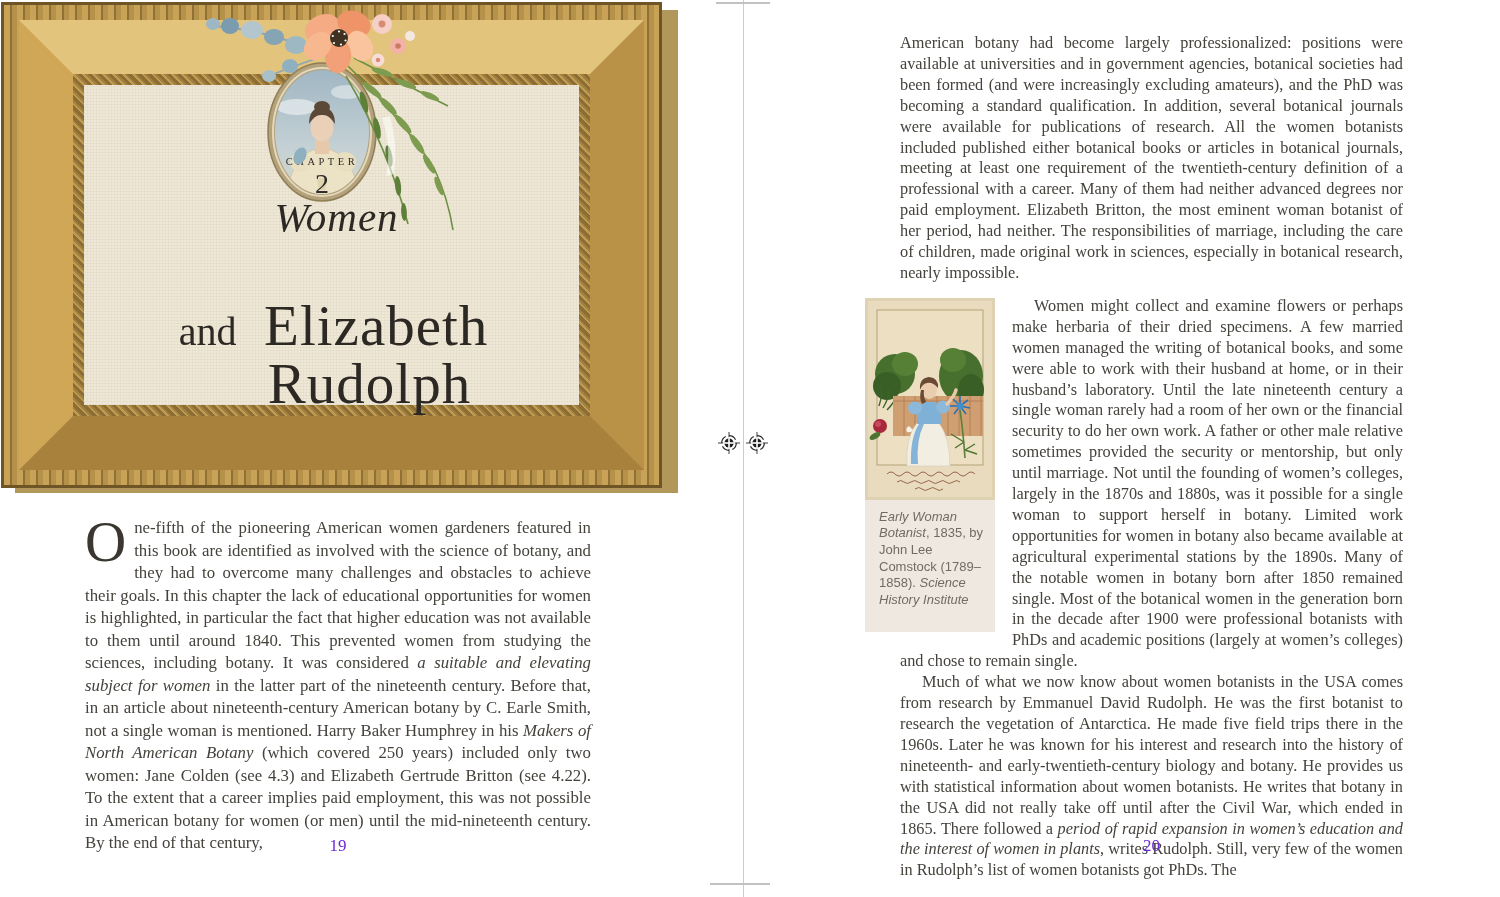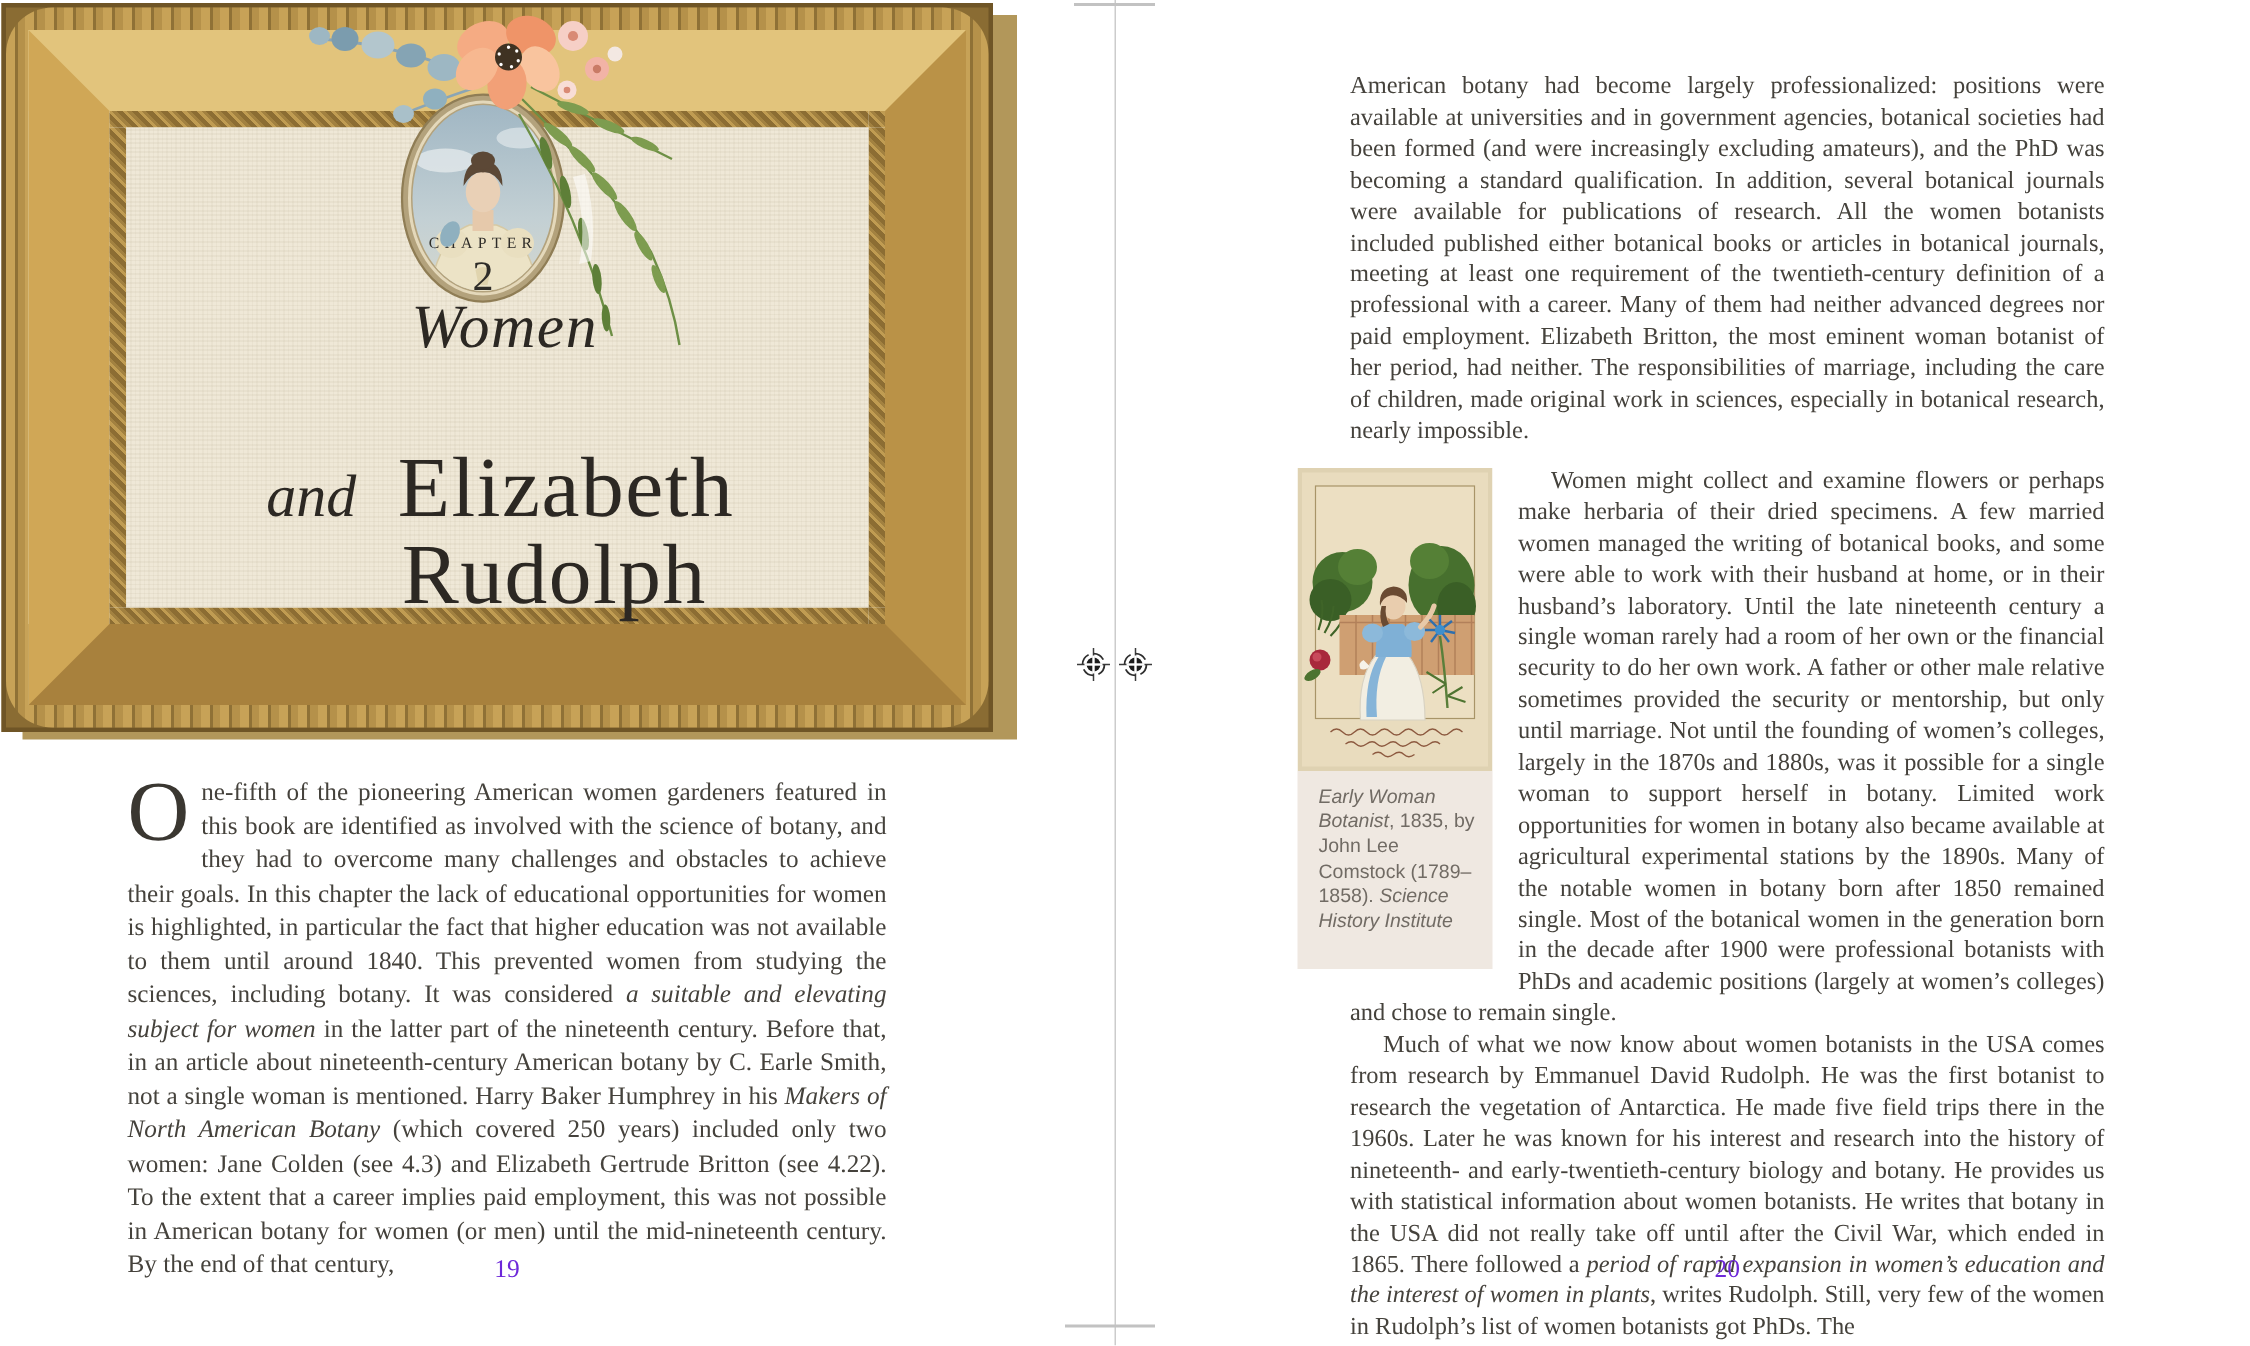--- a/index.html
+++ b/index.html
@@ -15,51 +15,51 @@
   .regmark.left{left:718px;top:432px;}
   .regmark.right{left:746px;top:432px;}
 
   
   .frame-wrap{position:absolute;left:1px;top:2px;width:661px;height:486px;}
   .frame-shadow{position:absolute;left:14px;top:8px;width:663px;height:483px;background:#b2975a;}
   .frame{position:absolute;left:0;top:0;width:661px;height:486px;box-sizing:border-box;
     border:3px solid #6f5526;background:#8a6c33;}
   .f-band1{height:100%;box-sizing:border-box;padding:15px;
     background:
-      repeating-linear-gradient(90deg,#c7a257 0 6px,#8f7136 6px 8px,#b5914a 8px 13px); border-radius: 31px;}
+      repeating-linear-gradient(90deg,#c7a257 0 6px,#8f7136 6px 8px,#b5914a 8px 13px);}
   .f-bevel{height:100%;box-sizing:border-box;border:54px solid;
     border-color:#e2c47c #ba9247 #a8813d #d0a756;position:relative;
     background:#efe9d8;}
   .f-band2{position:absolute;inset:0;box-sizing:border-box;border:11px solid transparent;
     border-image:repeating-linear-gradient(45deg,#8c6d33 0 3px,#c09c52 3px 5px,#a28140 5px 7px) 11;}
   .f-canvas{position:absolute;inset:11px;overflow:visible;
     background:
       repeating-linear-gradient(0deg,rgba(170,158,128,.10) 0 1px,rgba(0,0,0,0) 1px 3px),
       repeating-linear-gradient(90deg,rgba(170,158,128,.08) 0 1px,rgba(0,0,0,0) 1px 3px),
       #efe8d7;}
   .title-line{position:absolute;left:0;width:100%;text-align:center;color:#2c2823;
     font-family:"Liberation Serif",serif;white-space:nowrap;}
   .t-women{top:112px;font-style:italic;font-size:41px;line-height:1;transform:translateX(5px);letter-spacing:1px;}
   .t-botanists{top:153px;font-size:57px;line-height:1;transform:translateX(-30px);letter-spacing:1px;}
   .t-landscape{top:212px;font-size:57px;line-height:1;transform:translateX(2px);letter-spacing:1px;}
-  .t-landscape .and-word{font-style:italic;font-size:40px;letter-spacing:0;}
+  .t-landscape .and-word{font-size:40px;letter-spacing:0;}
   .t-artists{top:270px;font-size:57px;line-height:1;transform:translateX(38px);letter-spacing:1px;}
   .medallion{position:absolute;left:266px;top:60px;width:110px;height:140px;z-index:6;}
   .florals{position:absolute;left:195px;top:-4px;width:285px;height:245px;z-index:7;pointer-events:none;}
 
   
   .left-body{position:absolute;left:85px;top:517px;width:506px;
     font-size:16.8px;line-height:22.5px;color:#45423c;text-align:justify;}
   .dropcap{float:left;font-size:57px;line-height:44px;padding:3px 8px 0 0;color:#3a3731;}
   .pageno{position:absolute;top:836px;text-align:center;font-size:17px;color:#6d28d9;}
   .pageno.left{left:85px;width:506px;}
   .pageno.right{left:900px;width:503px;}
 
   
-  .right-col{position:absolute;left:900px;top:47px;width:503px;
+  .right-col{position:absolute;left:900px;top:33px;width:503px;
     font-size:16.3px;line-height:20.9px;color:#45423c;text-align:justify;}
   .right-col p{margin:0;}
   .right-col .p2{margin-top:12px;}
   .right-col .p2,.right-col .p3{text-indent:22px;}
   .inset-figure{float:left;width:130px;margin:2px 17px 14px -35px;text-indent:0;}
   .plate{display:block;width:130px;height:202px;}
   .figcap{background:#efe8e1;padding:9px 8px 24px 14px;box-sizing:border-box;
     font-family:"Liberation Sans",sans-serif;font-size:13px;line-height:16.6px;
     color:#716b64;text-align:left;text-indent:0;}
 </style>

